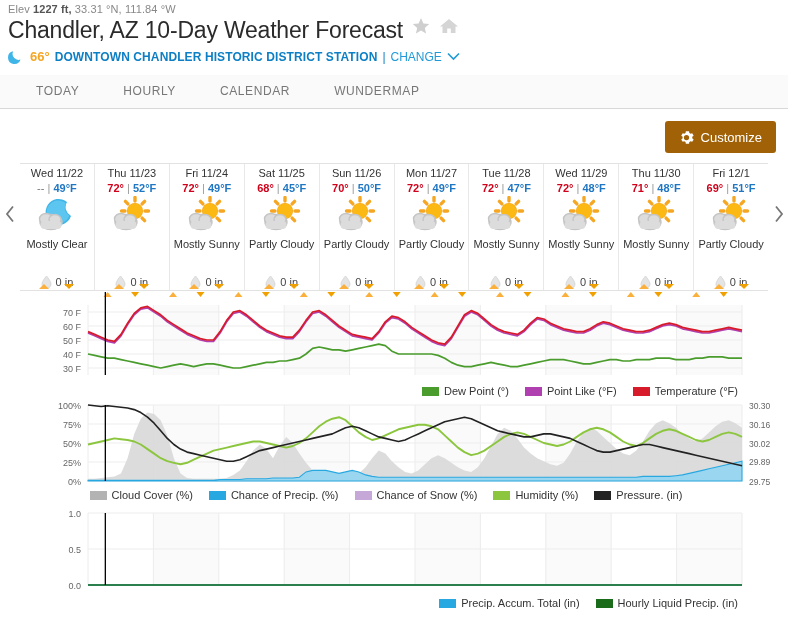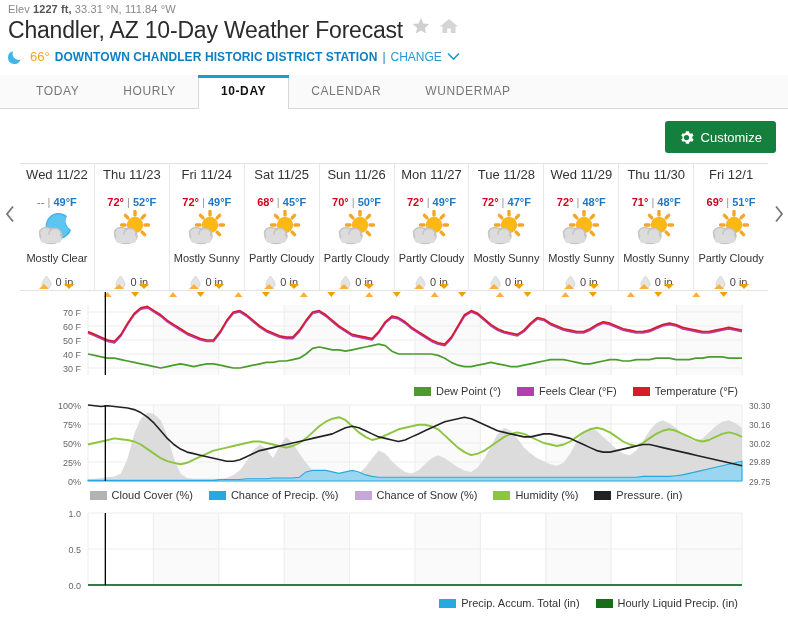--- a/index.html
+++ b/index.html
@@ -30,21 +30,21 @@
   }
   .icon-star, .icon-home { flex:0 0 auto; }
 
   .station-row {
     display:flex; align-items:center;
     padding:4px 8px 0 8px;
     gap:5px;
     font-size:12px;
   }
   .moon-ico { flex:0 0 auto; }
-  .cur-temp { color:#f5a623; font-weight:normal; font-size:13px; }
+  .cur-temp { color:#f5a623; font-weight:bold; font-size:13px; }
   .station-name {
     color:#0d7fc4; font-weight:bold; font-size:12px;
     letter-spacing:0.1px;
   }
   .sep { color:#0d7fc4; }
   .change-link { color:#1f9ad6; font-size:12px; }
   .chev-d { display:inline-block; }
 
   
   .tabs {
@@ -75,21 +75,21 @@
     content:""; position:absolute; left:-1px; right:-1px; top:0;
     height:3px; background:#1f9ad6;
   }
 
   
   .customize-wrap {
     display:flex; justify-content:flex-end;
     padding:12px 12px 0 0;
   }
   .customize-btn {
-    background:#15803d; color:#fff;
+    background:#a16207; color:#fff;
     border:none; border-radius:3px;
     height:32px; padding:0 14px;
     display:flex; align-items:center; gap:7px;
     font-size:13px;
     cursor:pointer;
     font-family:"Liberation Sans", sans-serif;
   }
 
   
   .forecast-area {
@@ -115,21 +115,21 @@
     height:128px;
   }
   .day {
     flex:1 1 0; min-width:0;
     border-right:1px solid #e8e8e8;
     display:flex; flex-direction:column; align-items:center;
     padding-top:3px;
     position:relative;
   }
   .day:last-child { border-right:none; }
-  .day-name { font-size:13px; color:#333; margin-bottom:14px; }
+  .day-name { font-size:11px; color:#333; margin-bottom:3px; }
   .day-temps { font-size:11px; margin-bottom:1px; white-space:nowrap; }
   .t-hi { color:#d0021b; font-weight:bold; }
   .t-hi.na { color:#777; font-weight:normal; }
   .t-pipe { color:#999; }
   .t-lo { color:#1f77c4; font-weight:bold; }
   .day-icon { height:42px; display:flex; align-items:center; justify-content:center; }
   .day-cond {
     font-size:11px; color:#333; text-align:center;
     line-height:13px; padding:1px 2px;
   }
@@ -200,21 +200,20 @@
   <span class="chev-d">
     <svg width="13" height="9" viewBox="0 0 13 9">
         <polyline points="1,1.5 6.5,7 12,1.5" fill="none" stroke="#1f9ad6" stroke-width="1.6"></polyline>
       </svg>
   </span>
 </div>
 
 <div class="tabs">
   <div class="tab">TODAY</div>
   <div class="tab">HOURLY</div>
-  <div class="tab active">10-DAY</div>
   <div class="tab">CALENDAR</div>
   <div class="tab">WUNDERMAP</div>
 </div>
 
 <div class="customize-wrap">
   <button class="customize-btn">
     <span>
       <svg width="15" height="15" viewBox="0 0 16 16">
         <path fill="#ffffff" d="M8 5.2A2.8 2.8 0 1 0 8 10.8 2.8 2.8 0 0 0 8 5.2zm6.1 3.6 1.5 1.2-1.5 2.6-1.8-.6a6 6 0 0 1-1.3.8l-.3 1.9H7.3L7 12.8a6 6 0 0 1-1.3-.8l-1.8.6L2.4 10l1.5-1.2a6 6 0 0 1 0-1.6L2.4 6l1.5-2.6 1.8.6A6 6 0 0 1 7 3.2L7.3 1.3h3.4L11 3.2c.46.2.9.47 1.3.8l1.8-.6L15.6 6l-1.5 1.2a6 6 0 0 1 0 1.6z"></path>
       </svg>
@@ -688,21 +687,21 @@
       <path d="M88.0 40.6L94.6 43.4L101.2 46.2L107.8 49.0L114.4 50.4L121.0 43.4L127.6 32.2L134.2 22.4L140.8 16.8L147.5 15.4L154.1 19.6L160.7 23.8L167.3 29.4L173.9 33.6L180.5 37.8L187.1 42.0L193.7 44.8L200.3 47.6L206.9 49.0L213.5 49.0L220.1 40.6L226.7 29.4L233.3 21.0L239.9 19.6L246.5 23.8L253.2 29.4L259.8 35.0L266.4 39.2L273.0 42.0L279.6 44.8L286.2 46.2L292.8 46.2L299.4 39.2L306.0 29.4L312.6 21.0L319.2 19.6L325.8 23.8L332.4 29.4L339.0 35.0L345.6 39.2L352.2 43.4L358.8 44.8L365.5 46.2L372.1 47.6L378.7 40.6L385.3 30.8L391.9 25.2L398.5 26.6L405.1 30.8L411.7 36.4L418.3 40.6L424.9 44.8L431.5 49.0L438.1 51.8L444.7 53.2L451.3 46.2L457.9 35.0L464.5 23.8L471.2 19.6L477.8 22.4L484.4 28.0L491.0 33.6L497.6 37.8L504.2 40.6L510.8 42.0L517.4 43.4L524.0 39.2L530.6 32.2L537.2 26.6L543.8 28.0L550.4 32.2L557.0 35.0L563.6 37.8L570.2 39.2L576.8 40.6L583.5 40.6L590.1 37.8L596.7 33.6L603.3 30.8L609.9 32.2L616.5 35.0L623.1 37.8L629.7 39.2L636.3 40.6L642.9 40.6L649.5 39.2L656.1 36.4L662.7 33.6L669.3 32.2L675.9 33.6L682.5 36.4L689.2 37.8L695.8 39.2L702.4 40.6L709.0 40.6L715.6 39.2L722.2 37.8L728.8 36.4L735.4 37.8L742.0 39.2" fill="none" stroke="#d81b2a" stroke-width="1.7" stroke-linejoin="round"></path>
       <line x1="105.331" y1="1" x2="105.331" y2="84" stroke="#000" stroke-width="1.3"></line>
     </svg>
   <div class="legend" id="legend-temp">
       <div class="legend-item">
         <span class="swatch" style="background:#4a9c2d"></span>
         <span>Dew Point (°)</span>
       </div>
       <div class="legend-item">
         <span class="swatch" style="background:#b03fb0"></span>
-        <span>Feels Clear (°F)</span>
+        <span>Point Like (°F)</span>
       </div>
       <div class="legend-item">
         <span class="swatch" style="background:#d81b2a"></span>
         <span>Temperature (°F)</span>
       </div>
     </div>
 </div>
 
 <div class="chart-block">
   <svg id="chart-cond" width="788" height="88">

